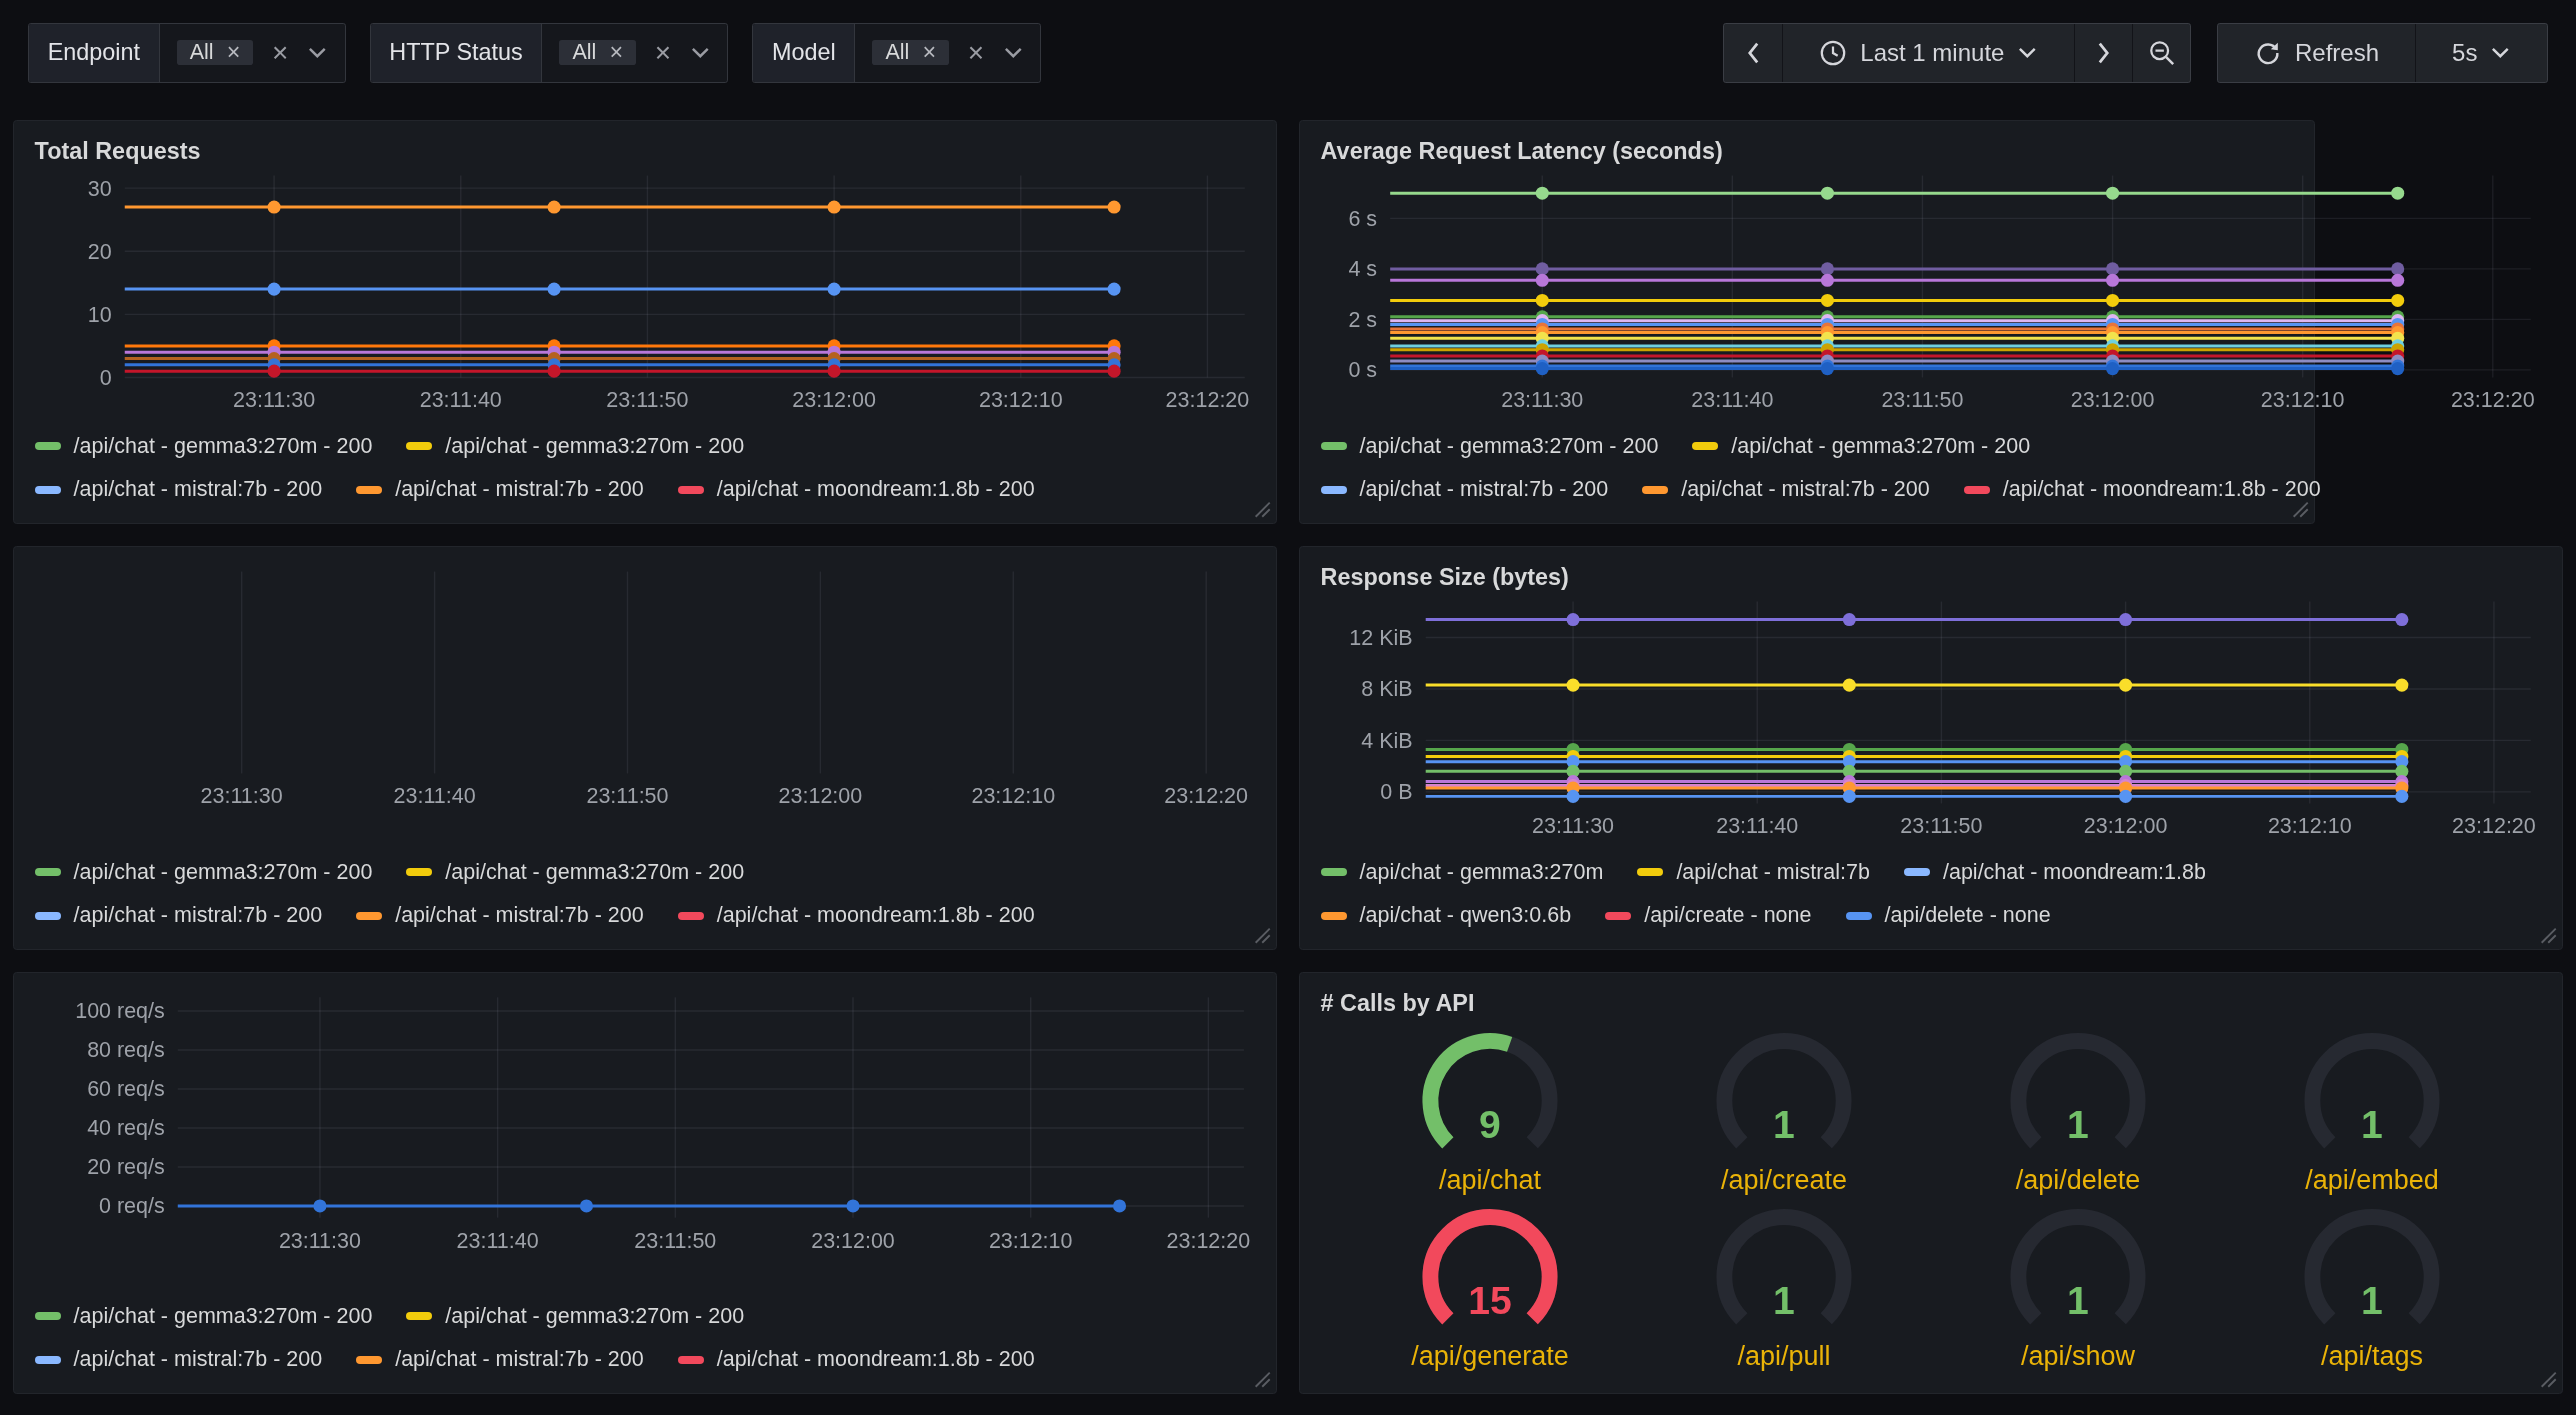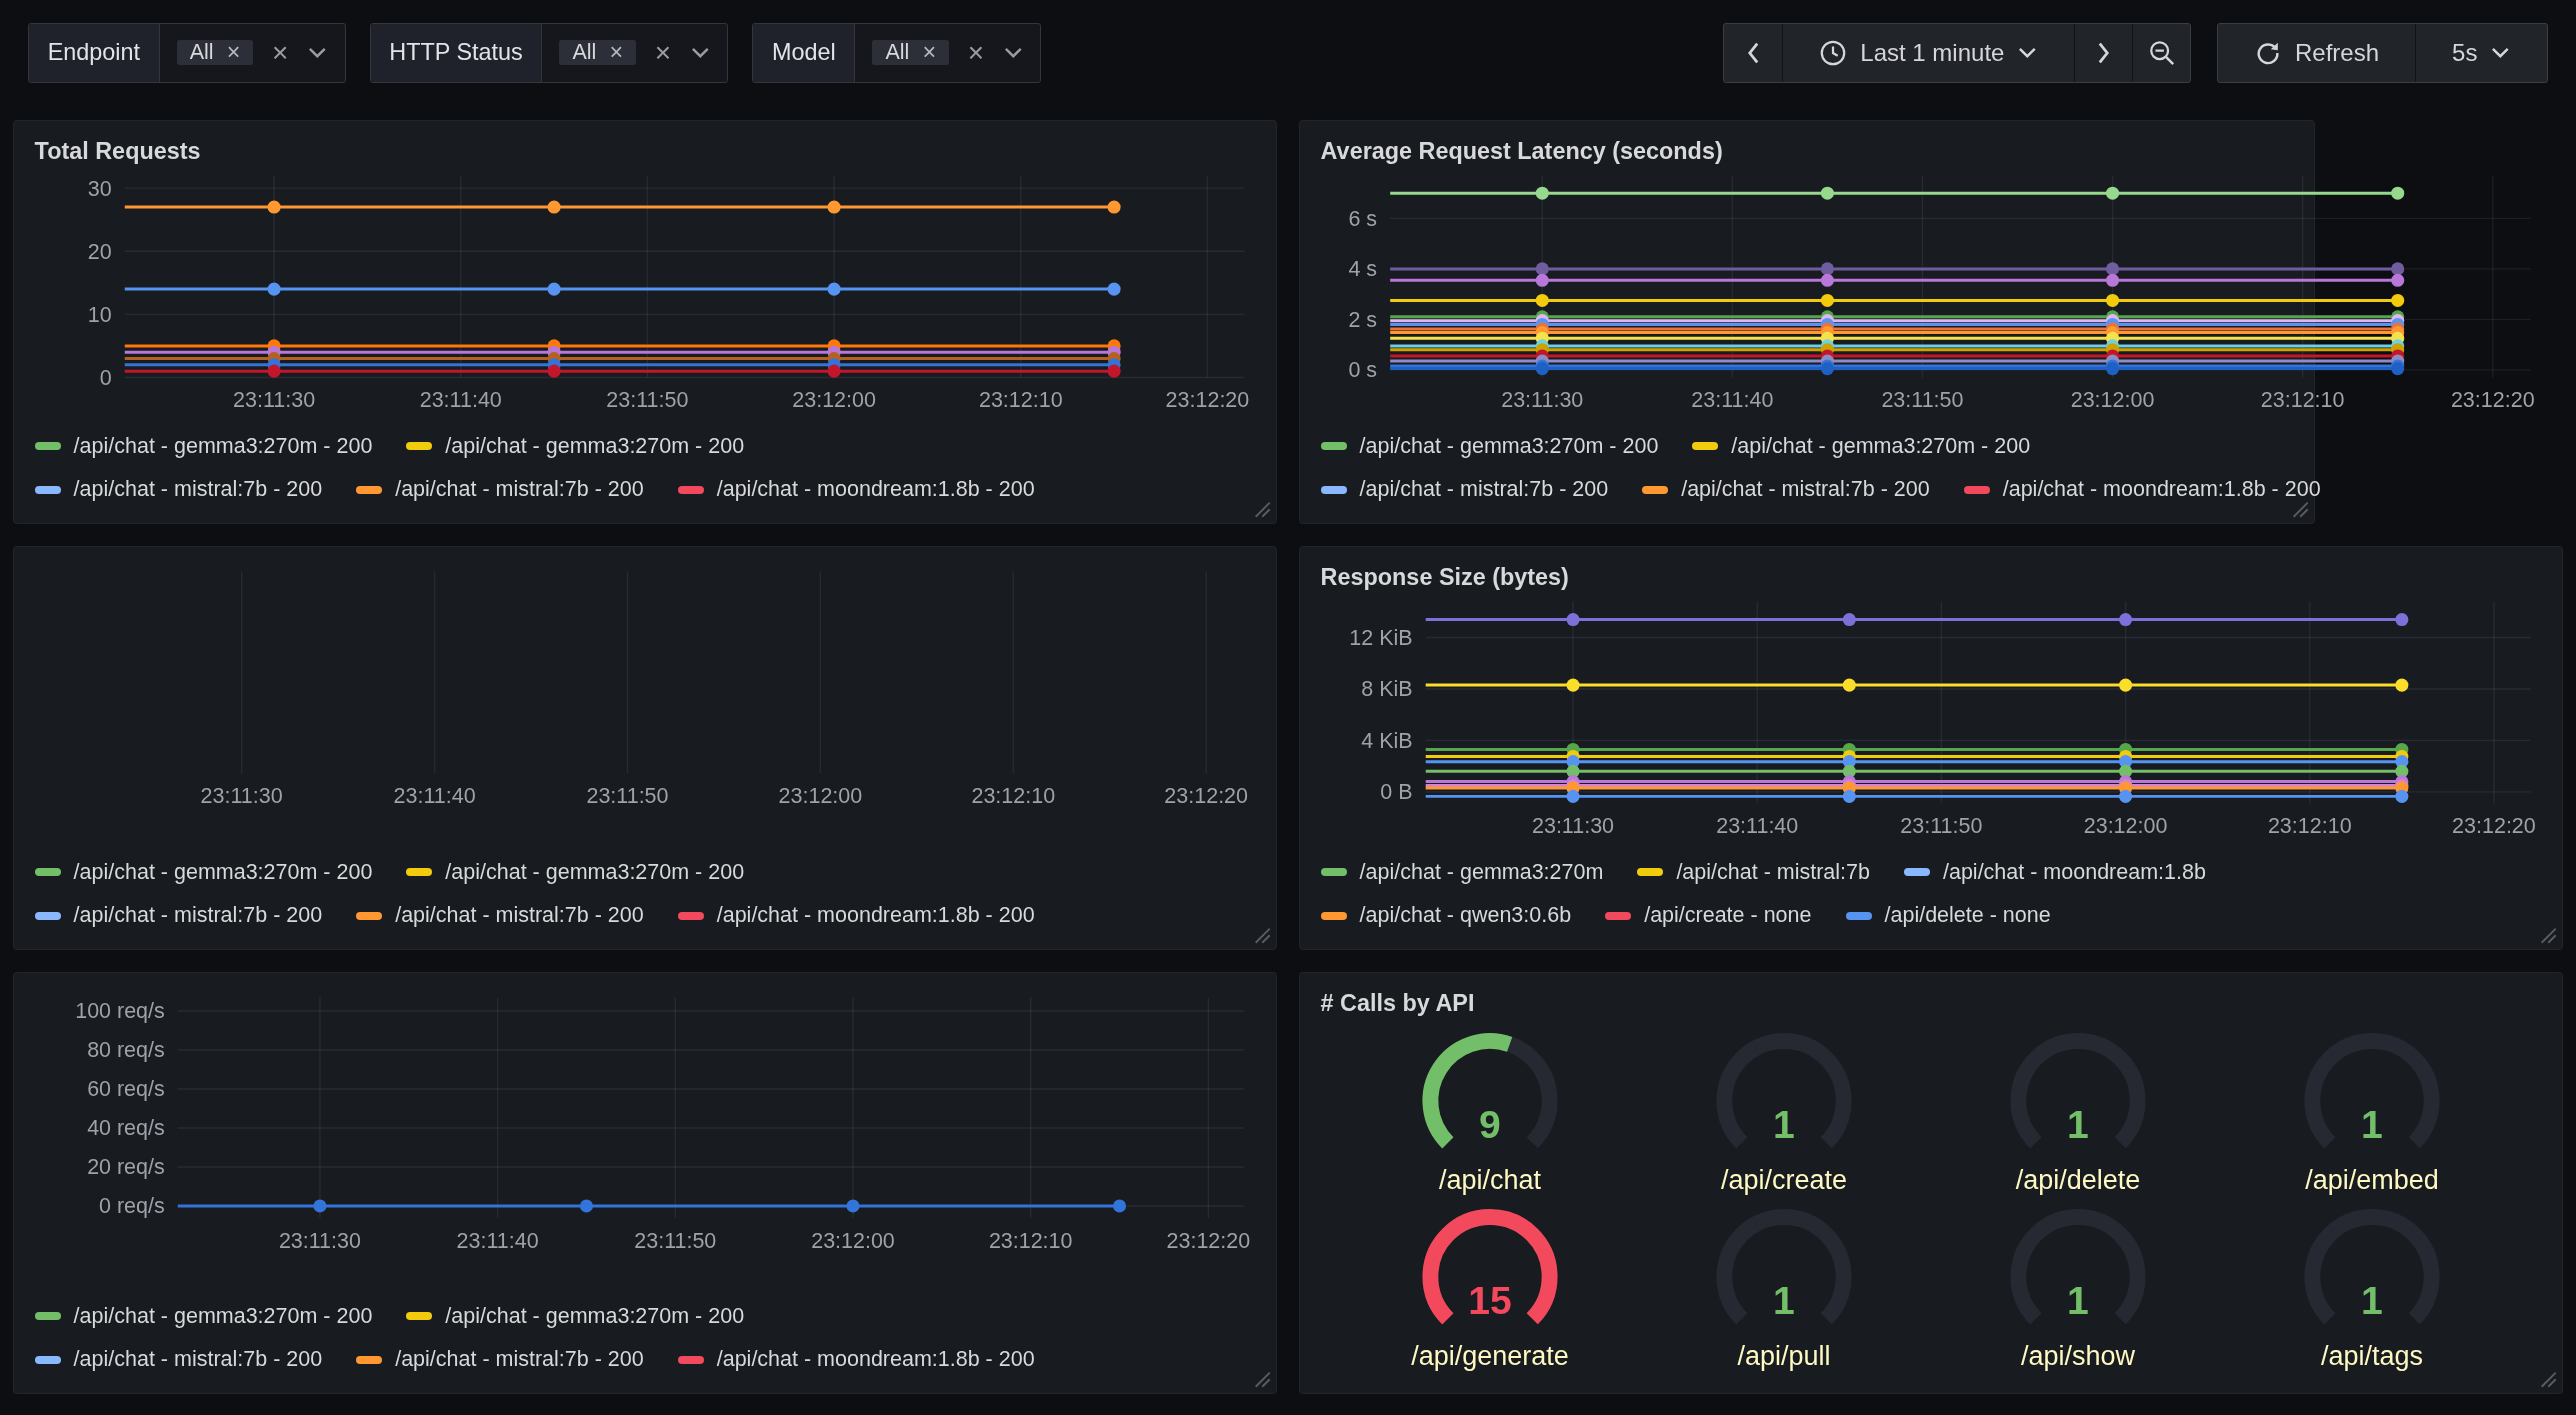--- a/index.html
+++ b/index.html
@@ -42,21 +42,21 @@
   .plot{flex:1;min-height:0}
   .plot svg{display:block}
   .legend{flex:none;padding-bottom:5.6px}
   .legend-row{display:flex;gap:34px;align-items:center;margin-top:18.7px}
   .legend-item{display:flex;align-items:center;gap:13px;font-size:21.5px;color:#d8d9da;cursor:pointer;white-space:nowrap}
   .legend-chip{width:26px;height:8.4px;border-radius:4.7px;flex:none}
 
   
   .gauge-grid{flex:1;display:grid;grid-template-columns:repeat(4,1fr);grid-template-rows:1fr 1fr;padding:5.6px 22.4px 1.9px}
   .gauge{display:flex;flex-direction:column;align-items:center;justify-content:center}
-  .gauge-label{font-size:27px;color:#fef9c3;margin-top:0px;line-height:1.2}
+  .gauge-label{font-size:27px;color:#eab308;margin-top:0px;line-height:1.2}
 
   .resize-handle{position:absolute;right:4.7px;bottom:4.7px;width:20.6px;height:20.6px}
 </style>
 </head>
 <body>
 
 <div class="toolbar">
   <div class="filters">
 
     <div class="filter">

